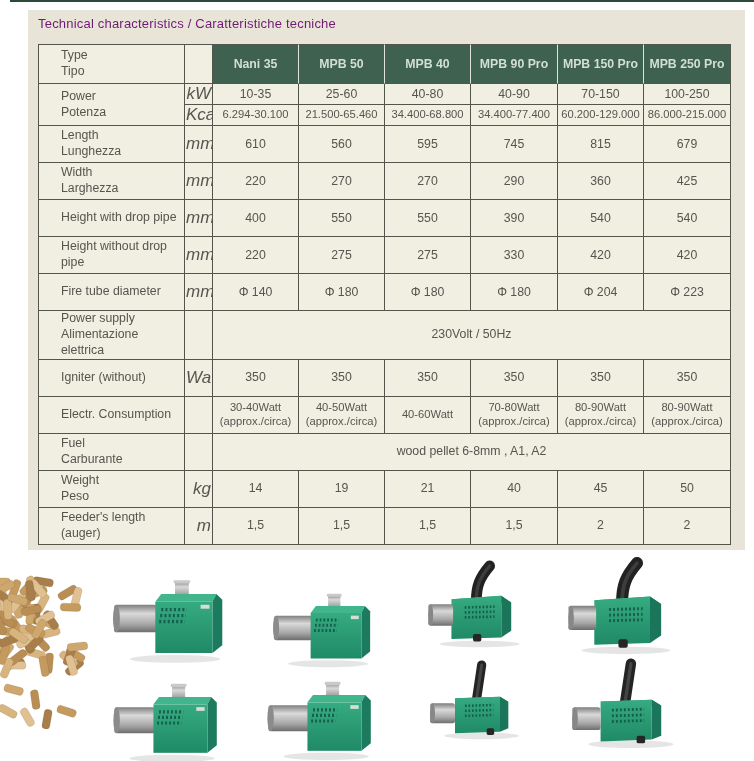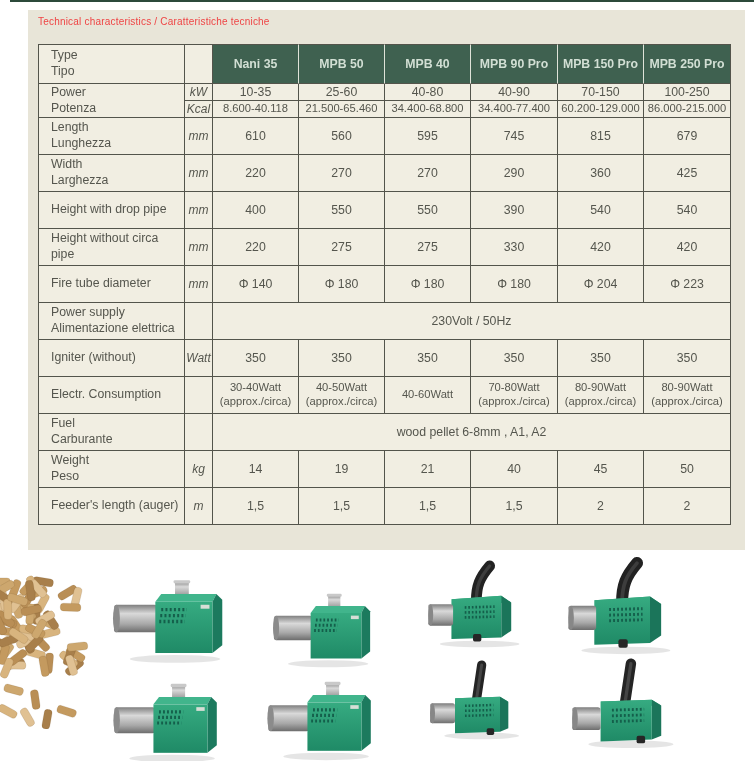--- a/index.html
+++ b/index.html
@@ -11,21 +11,21 @@
     color:#55564e;
     overflow:hidden;
   }
   .top-rule { position:absolute; top:0; left:10px; right:0; height:2px; background:#2c4a3a; }
   .panel {
     position:absolute; left:28px; top:10px; width:717px; height:540px;
     background:#e8e5d8;
   }
   .page-title {
     position:absolute; left:38px; top:16px;
-    font-size:10px; color:#ef4444; letter-spacing:0.2px;
+    font-size:13px; color:#701a75; letter-spacing:0.2px;
   }
   .tbl-wrap { position:absolute; left:38px; top:44px; width:693px; }
   table.spec-table {
     width:693px; table-layout:fixed;
     border-collapse:separate; border-spacing:0;
     background:#f1eee2;
   }
   .spec-table tr { height:37px; }
   .spec-table tr.r-head { height:40px; }
   .spec-table tr.r-sub { height:17px; }
@@ -43,24 +43,24 @@
   .spec-table tr.r-head td, .spec-table tr.r-head th { border-top:1px solid #53544b; }
   .spec-table th.c-model {
     background:#3f6150;
     color:#d2dfd4;
     font-weight:bold;
     text-align:center;
     border-right:1px solid #dfe3d8;
   }
   .spec-table th.c-model.last { border-right:1px solid #53544b;margin-top:44px; }
   .spec-table .c-label {
-    text-align:left; padding-left:12px; line-height:1.3;
+    text-align:left; padding-left:22px; line-height:1.3;
   }
   .spec-table .c-unit {
-    text-align:center; font-style:italic; font-size:12px; padding:0 1px;
+    text-align:right; font-style:italic; font-size:17px; padding:0 1px;
   }
   .spec-table .c-val { text-align:center; line-height:1.22; }
   .spec-table .sm { font-size:11.2px; }
   .photo { position:absolute; }
 </style>
 </head>
 <body>
 
 <div class="top-rule"></div>
 <div class="panel"></div>
@@ -94,21 +94,21 @@
           <td class="c-unit">kW</td>
           <td class="c-val">10-35</td>
           <td class="c-val">25-60</td>
           <td class="c-val">40-80</td>
           <td class="c-val">40-90</td>
           <td class="c-val">70-150</td>
           <td class="c-val">100-250</td>
         </tr>
         <tr class="r-sub">
           <td class="c-unit">Kcal</td>
-          <td class="c-val sm">8.600-40.118</td>
+          <td class="c-val sm">6.294-30.100</td>
           <td class="c-val sm">21.500-65.460</td>
           <td class="c-val sm">34.400-68.800</td>
           <td class="c-val sm">34.400-77.400</td>
           <td class="c-val sm">60.200-129.000</td>
           <td class="c-val sm">86.000-215.000</td>
         </tr>
         <tr>
           <td class="c-label c-first">Length<br>Lunghezza</td>
           <td class="c-unit">mm</td>
           <td class="c-val">610</td>
@@ -132,21 +132,21 @@
           <td class="c-label c-first">Height with drop pipe</td>
           <td class="c-unit">mm</td>
           <td class="c-val">400</td>
           <td class="c-val">550</td>
           <td class="c-val">550</td>
           <td class="c-val">390</td>
           <td class="c-val">540</td>
           <td class="c-val">540</td>
         </tr>
         <tr>
-          <td class="c-label c-first">Height without circa pipe</td>
+          <td class="c-label c-first">Height without drop pipe</td>
           <td class="c-unit">mm</td>
           <td class="c-val">220</td>
           <td class="c-val">275</td>
           <td class="c-val">275</td>
           <td class="c-val">330</td>
           <td class="c-val">420</td>
           <td class="c-val">420</td>
         </tr>
         <tr>
           <td class="c-label c-first">Fire tube diameter</td>

